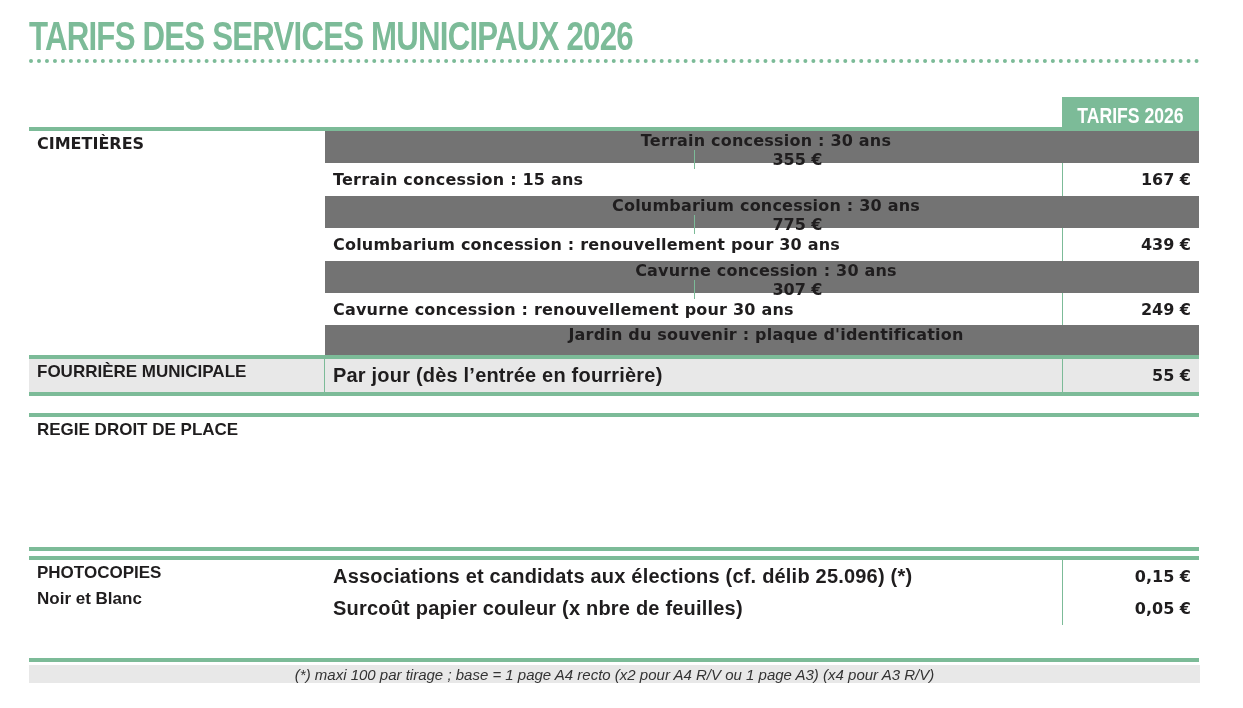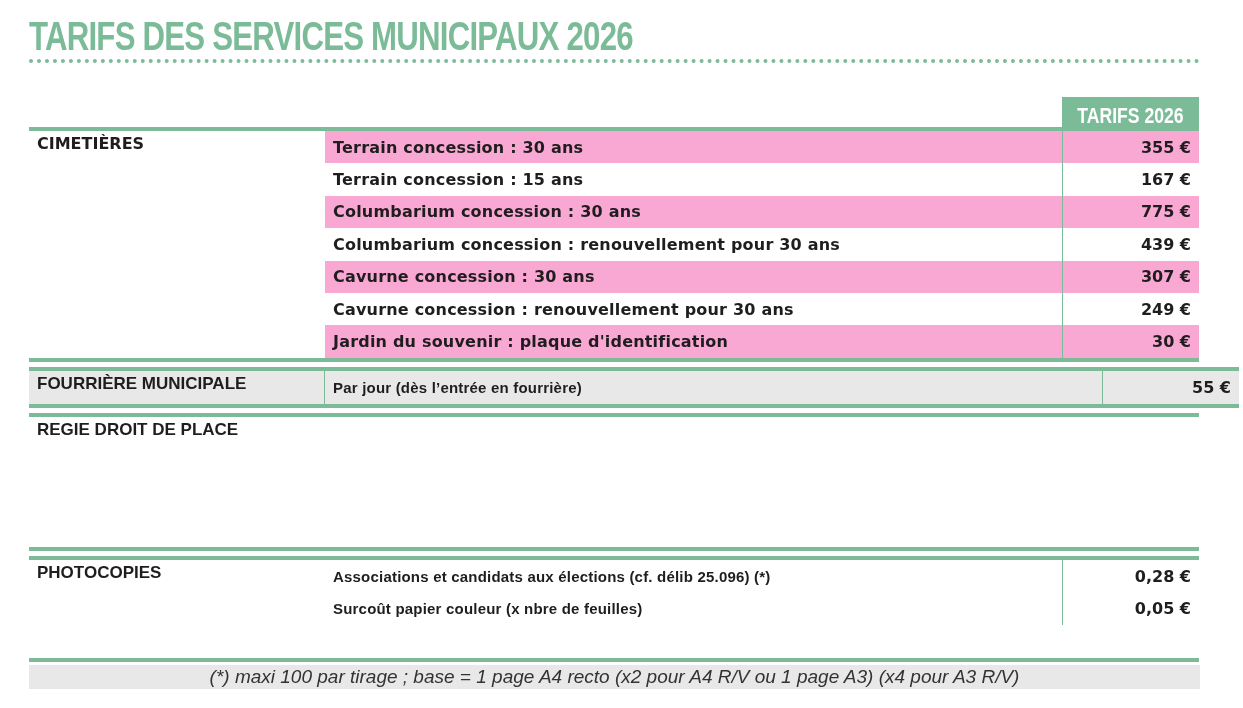--- a/index.html
+++ b/index.html
@@ -18,33 +18,33 @@
     .price-header span { font-family: "Liberation Sans", sans-serif; font-weight: bold;
                          font-size: 22px; transform: scaleX(0.8); display: inline-block;
                          white-space: nowrap; }
     .section { position: absolute; left: 29px; width: 1170px;
                border-top: 4px solid #7cbb98; border-bottom: 4px solid #7cbb98; }
     .section .cat { position: absolute; left: 0; top: 0; bottom: 0; width: 296px;
                     display: flex; flex-direction: column; justify-content: flex-start;
                     padding-left: 8px; font-weight: bold; font-size: 16px; line-height: 26px; }
     .section .rows { position: absolute; left: 296px; right: 0; top: 0; }
     .row { display: flex; height: 32.4px; align-items: center; }
-    .row.alt { background: #f9a8d4; }
+    .row.alt { background: #737373; flex-direction: column; }
     .row .desc { flex: 1; padding-left: 8px; font-weight: bold; font-size: 16px;
                  white-space: nowrap; letter-spacing: 0.2px; }
     .row .price { width: 137px; height: 100%; border-left: 1px solid #7cbb98;
                   display: flex; align-items: center; justify-content: flex-end;
                   padding-right: 8px; box-sizing: border-box; font-weight: bold; font-size: 16px; }
     .section.gray { background: #e8e8e8; }
     .section.gray .cat { border-right: 1px solid #7cbb98; box-sizing: border-box; }
-    .section.narrow .desc { font-family: "Liberation Sans", sans-serif; font-size: 15px; }
+    .section.narrow .desc { font-family: "Liberation Sans", sans-serif; font-size: 20px; }
     .section.narrow .cat { font-family: "Liberation Sans", sans-serif; font-size: 17px; }
-    .footnote { position: absolute; left: 29px; top: 665px; width: 1171px; height: 24px;
+    .footnote { position: absolute; left: 29px; top: 665px; width: 1171px; height: 18px;
                 background: #e8e8e8; display: flex; align-items: center; justify-content: center;
-                font-style: italic; font-size: 19px; color: #333; font-family: "Liberation Sans", sans-serif; }
+                font-style: italic; font-size: 15px; color: #333; font-family: "Liberation Sans", sans-serif; }
   </style>
 </head>
 <body>
 
 <h1 class="title">TARIFS DES SERVICES MUNICIPAUX 2026</h1>
 <div class="dotted"></div>
 
 <div class="price-header">
   <span>TARIFS 2026</span>
 </div>
@@ -73,51 +73,51 @@
     <div class="row alt">
         <span class="desc">Cavurne concession : 30 ans</span>
         <span class="price">307 €</span>
       </div>
     <div class="row">
         <span class="desc">Cavurne concession : renouvellement pour 30 ans</span>
         <span class="price">249 €</span>
       </div>
     <div class="row alt">
         <span class="desc">Jardin du souvenir : plaque d'identification</span>
-        <span class="price">30 €</span>
       </div>
   </div>
 </div>
 
-<div class="section gray narrow" style="top:367px; height:33px;padding-left:40px;">
+<div class="section gray narrow" style="top:355px; height:33px;">
   <div class="cat">
     <span>FOURRIÈRE MUNICIPALE</span>
   </div>
   <div class="rows">
     <div class="row" style="height:33px;">
         <span class="desc">Par jour (dès l’entrée en fourrière)</span>
         <span class="price">55 €</span>
       </div>
   </div>
 </div>
 
 <div class="section narrow" style="top:413px; height:130px;">
   <div class="cat">
     <span>REGIE DROIT DE PLACE</span>
   </div>
 </div>
 
 <div class="section narrow" style="top:556px; height:98px;">
   <div class="cat">
     <span>PHOTOCOPIES</span>
+    <span>Noir et Blanc</span>
   </div>
   <div class="rows">
     <div class="row">
         <span class="desc">Associations et candidats aux élections (cf. délib 25.096) (*)</span>
-        <span class="price">0,28 €</span>
+        <span class="price">0,15 €</span>
       </div>
     <div class="row">
         <span class="desc">Surcoût papier couleur (x nbre de feuilles)</span>
         <span class="price">0,05 €</span>
       </div>
   </div>
 </div>
 
 <div class="footnote">
   <span>(*) maxi 100 par tirage ; base = 1 page A4 recto (x2 pour A4 R/V ou 1 page A3) (x4 pour A3 R/V)</span>

